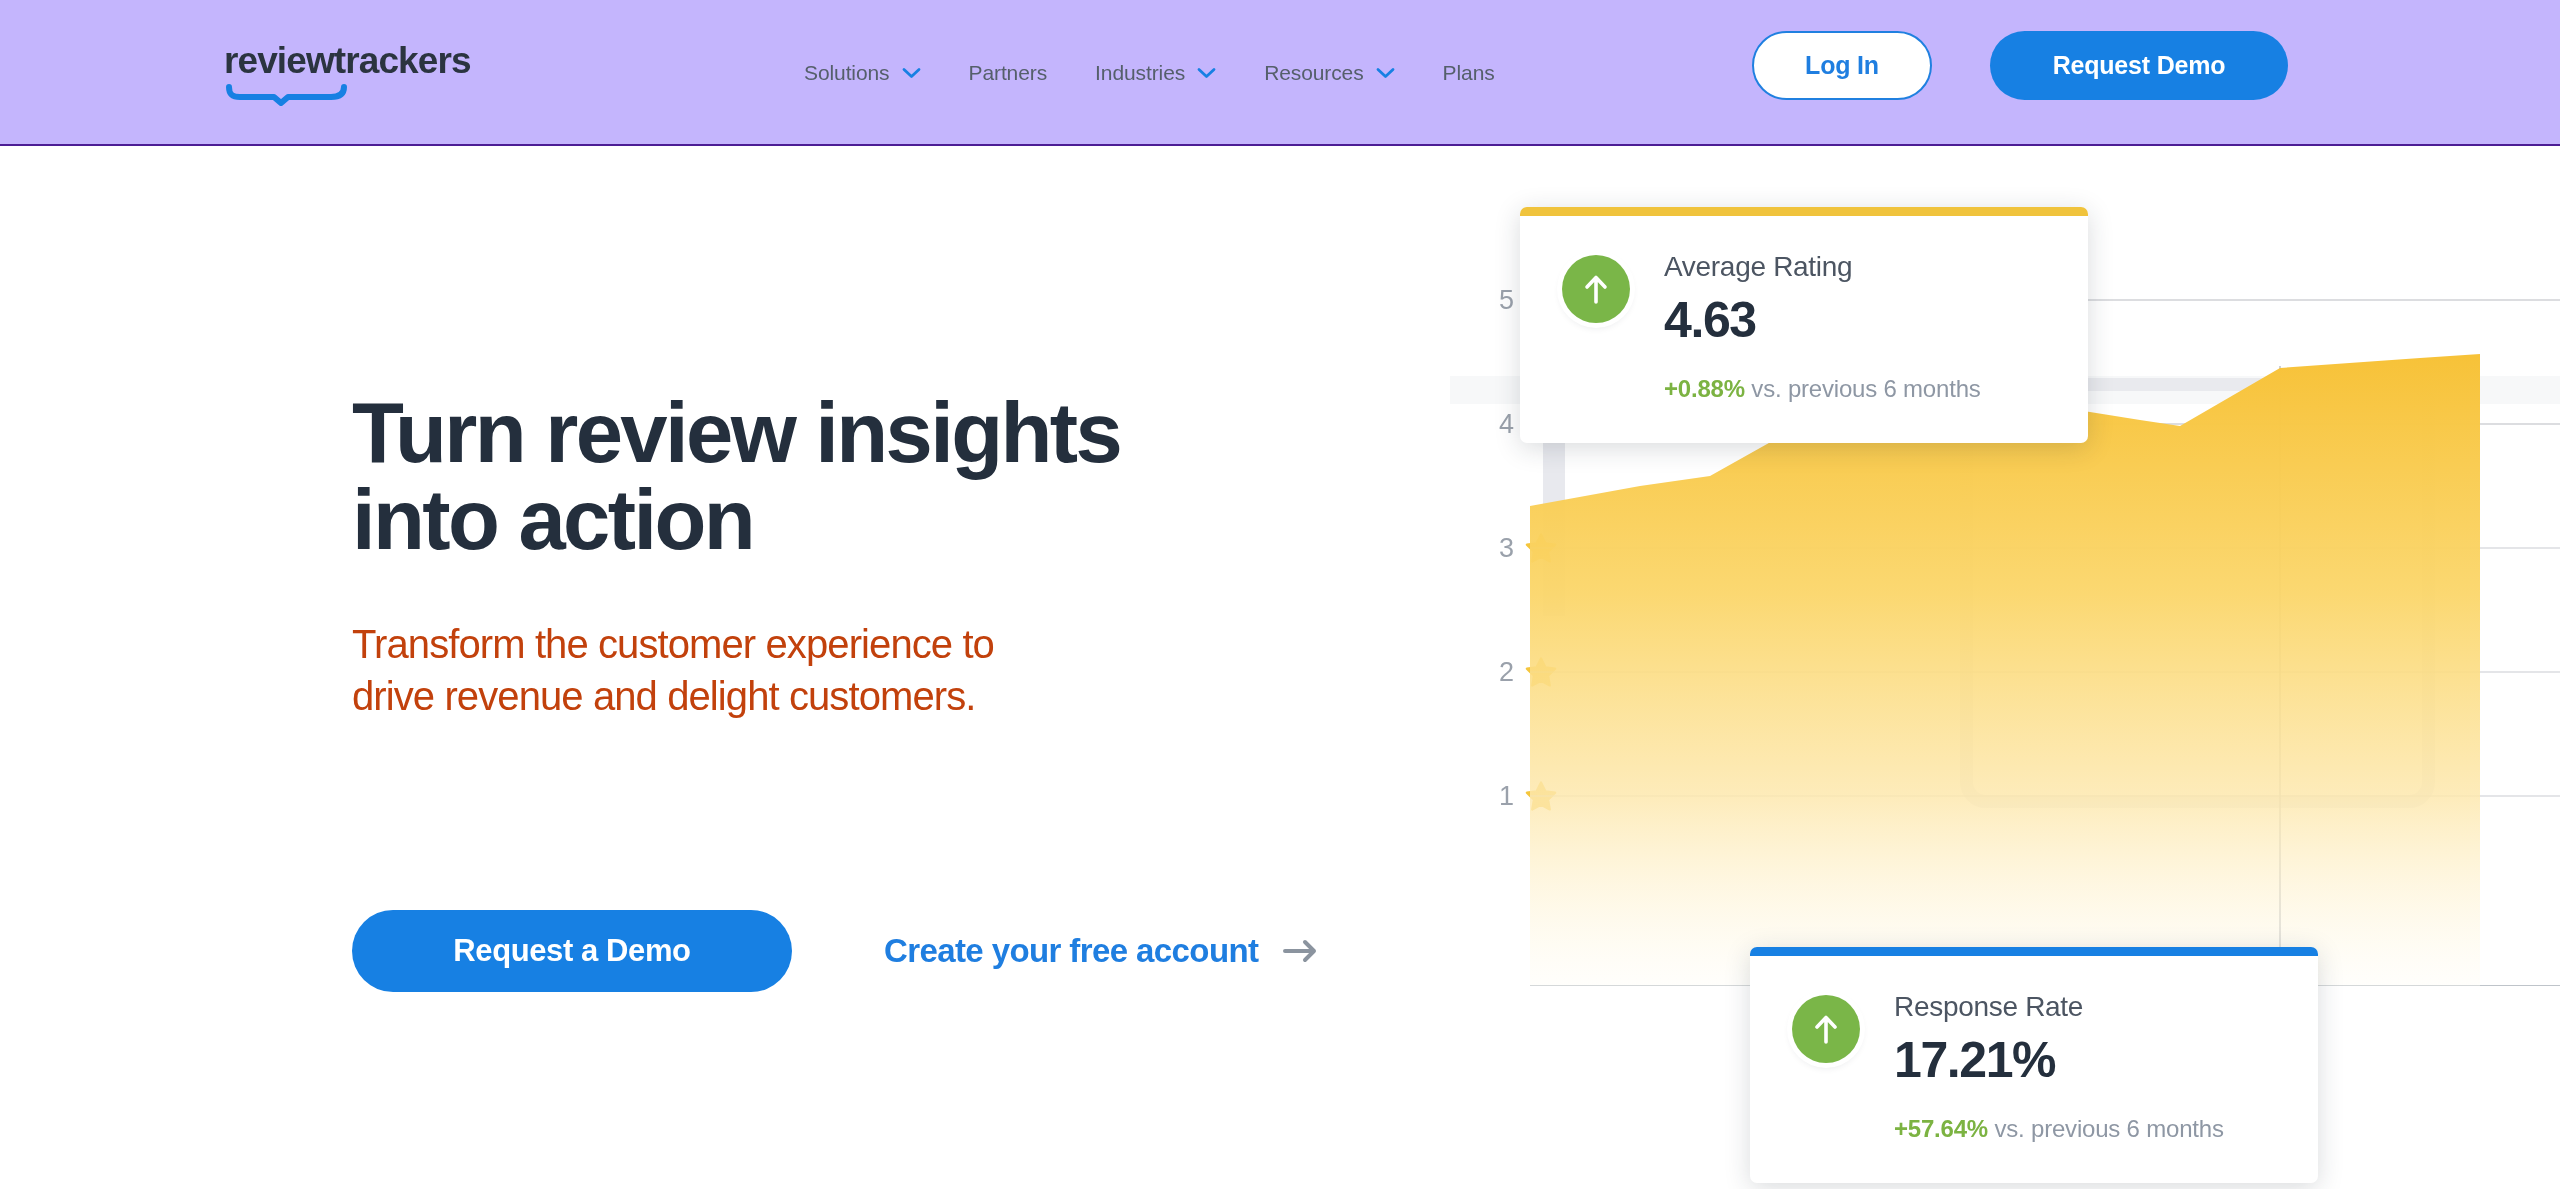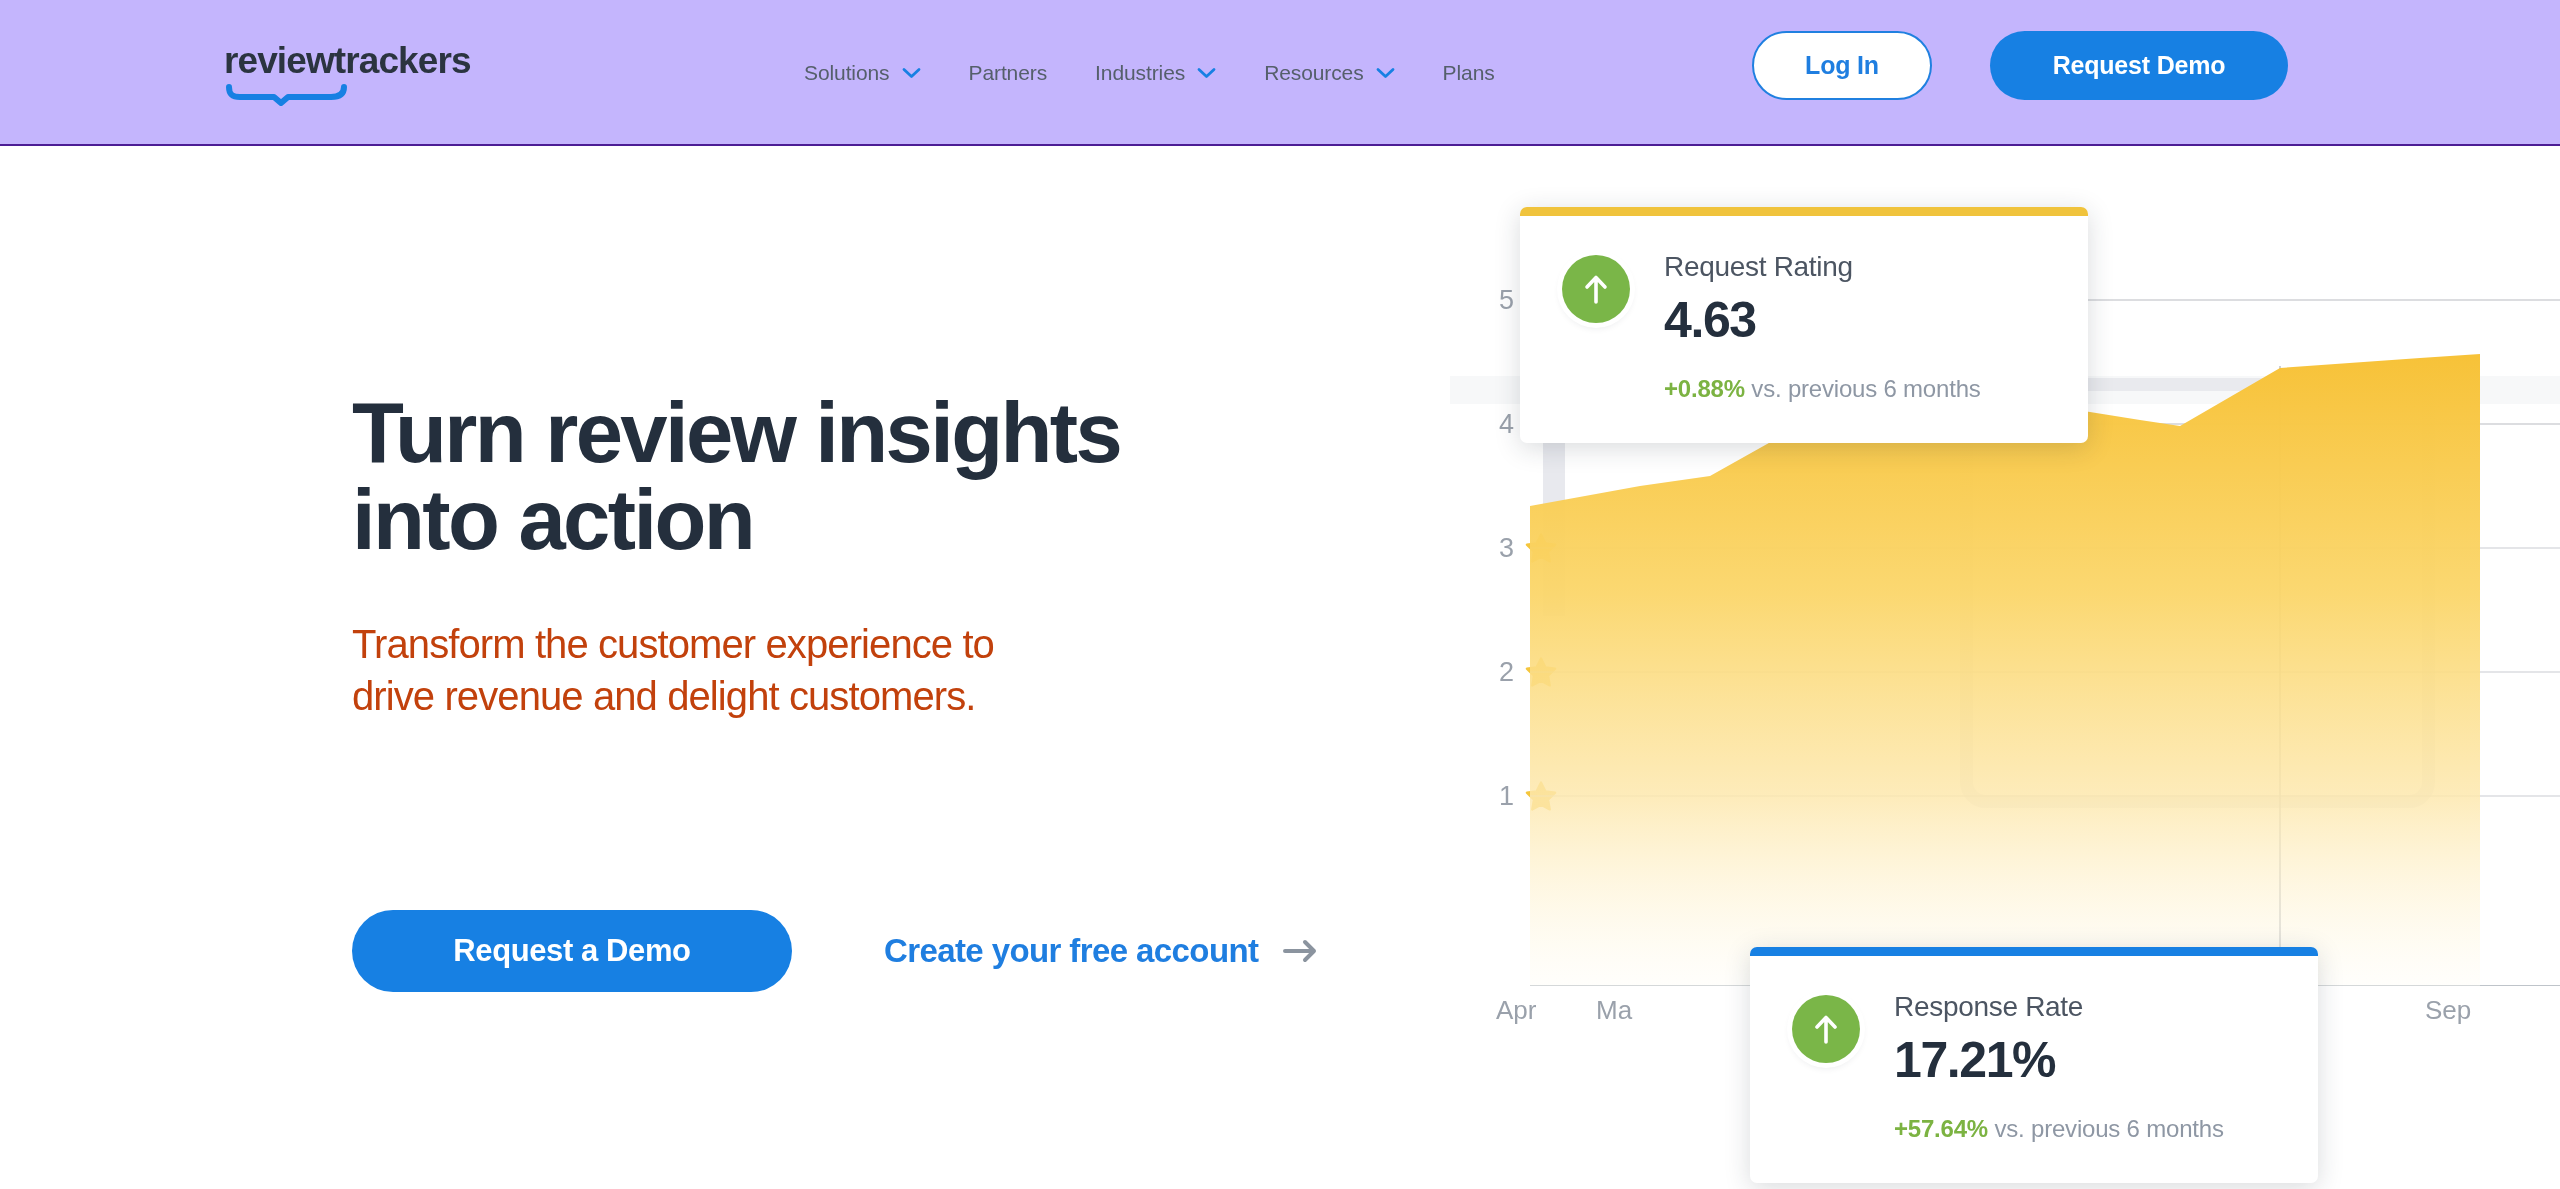--- a/index.html
+++ b/index.html
@@ -497,37 +497,32 @@
   </div>
   <div class="dlabel" style="left:344px; top:142px; width:130px;">
     <span class="pct down">-4%</span>
     <span class="val">4.12</span>
   </div>
   <div class="dlabel" style="left:444px; top:112px; width:130px;">
     <span class="pct up">+6%</span>
     <span class="val">4.63</span>
   </div>
 
-  <div class="xaxis">
-    <span class="xtick" style="left:46px;">Apr</span>
-    <span class="xtick" style="left:146px;">Ma</span>
-    <span class="xtick" style="left:975px;">Sep</span>
-  </div>
 </div>
 
 <div class="metric-card" id="card-rating">
   <div class="card-accent" style="background:#f0c33c;"></div>
   <div class="card-body">
     <div class="up-badge">
       <svg class="up-arrow" viewBox="0 0 30 34">
         <path d="M15 30 L15 6 M6 15 L15 5.5 L24 15" fill="none" stroke="#ffffff" stroke-width="3.6" stroke-linecap="round" stroke-linejoin="round"></path>
       </svg>
     </div>
     <div class="card-meta">
-      <div class="card-label">Request Rating</div>
+      <div class="card-label">Average Rating</div>
       <div class="card-value">4.63</div>
       <div class="card-delta">
         <span class="dpct">+0.88%</span>
         <span>vs. previous 6 months</span>
       </div>
     </div>
   </div>
 </div>
 
 <div class="metric-card" id="card-response">

